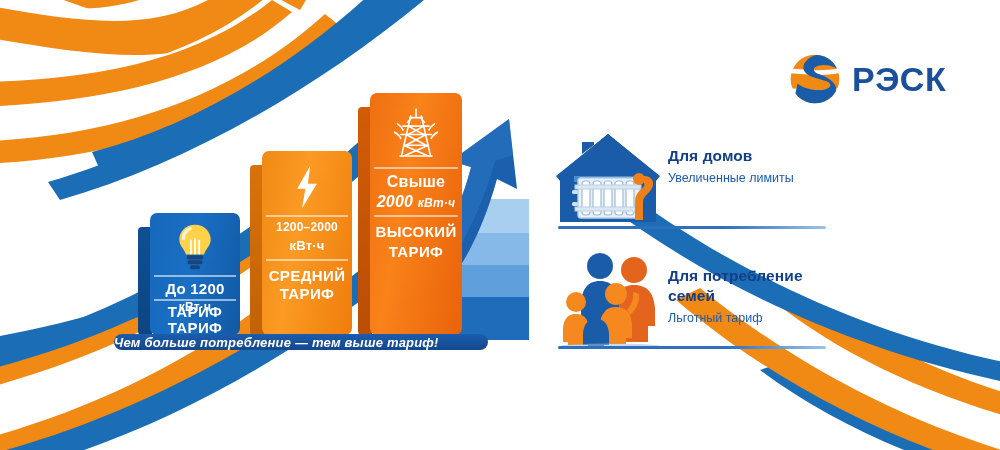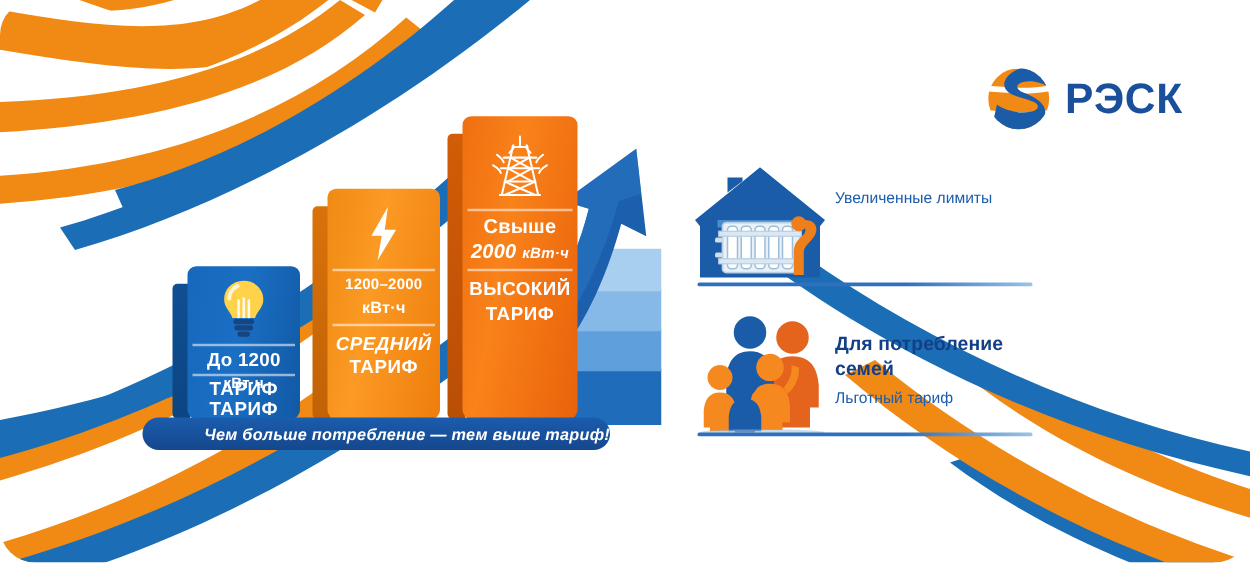--- a/index.html
+++ b/index.html
@@ -1,18 +1,18 @@
 <!DOCTYPE html>
 <html lang="ru"><head>
 <meta charset="utf-8">
 <style>
   html,body{margin:0;padding:0;background:#ffffff;}
   body{width:1000px;height:450px;overflow:hidden;font-family:"Liberation Sans","DejaVu Sans",sans-serif;}
 
-  #stage{position:relative;width:1000px;height:450px;background:#ffffff;overflow:hidden;border-radius:28px;}
+  #stage{position:relative;width:1000px;height:450px;background:#ffffff;overflow:hidden;}
 
   
   .deco{position:absolute;top:0;left:0;width:1000px;height:450px;pointer-events:none;}
 
   
   #logo{position:absolute;left:786px;top:48px;width:150px;height:62px;display:flex;align-items:center;gap:8px;}
   #logo-mark{width:58px;height:58px;flex:0 0 58px;}
   #logo-word{font-size:34px;font-weight:bold;color:#1a4f9c;letter-spacing:0.5px;line-height:1;}
 
   
@@ -37,22 +37,22 @@
   
   #bar2{left:157px;top:66px;width:90px;height:184px;}
   #bar2 .face{background:linear-gradient(100deg,#f08a14 0%,#fb9a24 40%,#ef7d0c 100%);}
   #bar2 .side{background:linear-gradient(180deg,#d9720a,#c16206);}
   
   #bar3{left:265px;top:8px;width:92px;height:242px;}
   #bar3 .face{background:linear-gradient(100deg,#ef6f10 0%,#f9821a 38%,#e9620a 100%);}
   #bar3 .side{background:linear-gradient(180deg,#d25c07,#b94e05);}
 
   
-  #banner{position:absolute;left:114px;top:334px;width:374px;height:26px;border-radius:13px;
-          background:linear-gradient(180deg,#1b5cae,#15478c);display:flex;align-items:center;justify-content:flex-end;}
+  #banner{position:absolute;left:114px;top:334px;width:374px;height:16px;border-radius:13px;
+          background:linear-gradient(180deg,#1b5cae,#15478c);display:flex;align-items:center;justify-content:flex-start;}
   #banner span{color:#ffffff;font-size:13px;font-weight:bold;font-style:italic;letter-spacing:.2px;}
 
   
   .feature{position:absolute;width:390px;height:110px;}
   #feature1{left:556px;top:132px;}
   #feature2{left:556px;top:252px;}
   .feature .ficon{position:absolute;left:0;top:0;width:108px;height:96px;}
   .feature .ftext{position:absolute;left:112px;top:14px;right:0;}
   .fhead{font-size:15.5px;font-weight:bold;color:#123f86;line-height:1.30;letter-spacing:.1px;}
   .fsub{font-size:12.5px;color:#1b5cae;margin-top:5px;line-height:1.25;}
@@ -164,21 +164,21 @@
       <div class="face">
         <div class="icon" style="top:10px;height:52px;">
           <svg viewBox="0 0 36 56" width="30" height="46">
             <path d="M22,2 L6,30 L16,30 L12,54 L30,24 L19,24 Z" fill="#ffffff"></path>
           </svg>
         </div>
         <div class="divider" style="top:64px;"></div>
         <div class="txt amount" style="top:70px;font-size:12px;">1200–2000</div>
         <div class="txt amount unit" style="top:88px;font-size:13px;">кВт·ч</div>
         <div class="divider" style="top:108px;"></div>
-        <div class="txt tier" style="top:116px;font-style:italic;">СРЕДНИЙ</div>
+        <div class="txt tier" style="top:116px;">СРЕДНИЙ</div>
         <div class="txt tier" style="top:134px;">ТАРИФ</div>
       </div>
     </div>
 
     <div class="bar" id="bar3">
       <div class="side"></div>
       <div class="face">
         <div class="icon" style="top:8px;height:64px;">
           <svg viewBox="0 0 60 68" width="46" height="56">
             <g stroke="#ffffff" stroke-width="2.1" fill="none" stroke-linecap="round">
@@ -233,20 +233,21 @@
         <rect x="19" y="53" width="66" height="4" fill="#dbe7f2" stroke="#b9cfe4" stroke-width="1"></rect>
         <rect x="19" y="75" width="66" height="4" fill="#dbe7f2" stroke="#b9cfe4" stroke-width="1"></rect>
         <rect x="16" y="58" width="6" height="4" rx="1.5" fill="#cfdeeb"></rect>
         <rect x="16" y="70" width="6" height="4" rx="1.5" fill="#cfdeeb"></rect>
       </g>
       <path d="M88,44 C 96,44 99,50 96,56 C 93,62 87,64 87,70 L 87,88 L 79,88 L 79,70
                C 79,60 86,58 88,54 C 89,51 88,50 85,50 L 85,44 Z" fill="#ef7f1a"></path>
       <circle cx="83" cy="47" r="6" fill="#ef7f1a"></circle>
     </svg>
     <div class="ftext">
+      <div class="fhead">Для домов</div>
       <div class="fsub">Увеличенные лимиты</div>
     </div>
     <div class="rule"></div>
   </div>
 
   <div class="feature" id="feature2">
     <svg class="ficon" viewBox="0 0 108 96">
 
       <circle cx="78" cy="18" r="13" fill="#e4641d"></circle>
       <path d="M78,33 C 92,33 98,42 99,56 L 99,74 L 92,74 L 92,90 L 64,90 L 64,74 L 57,74

